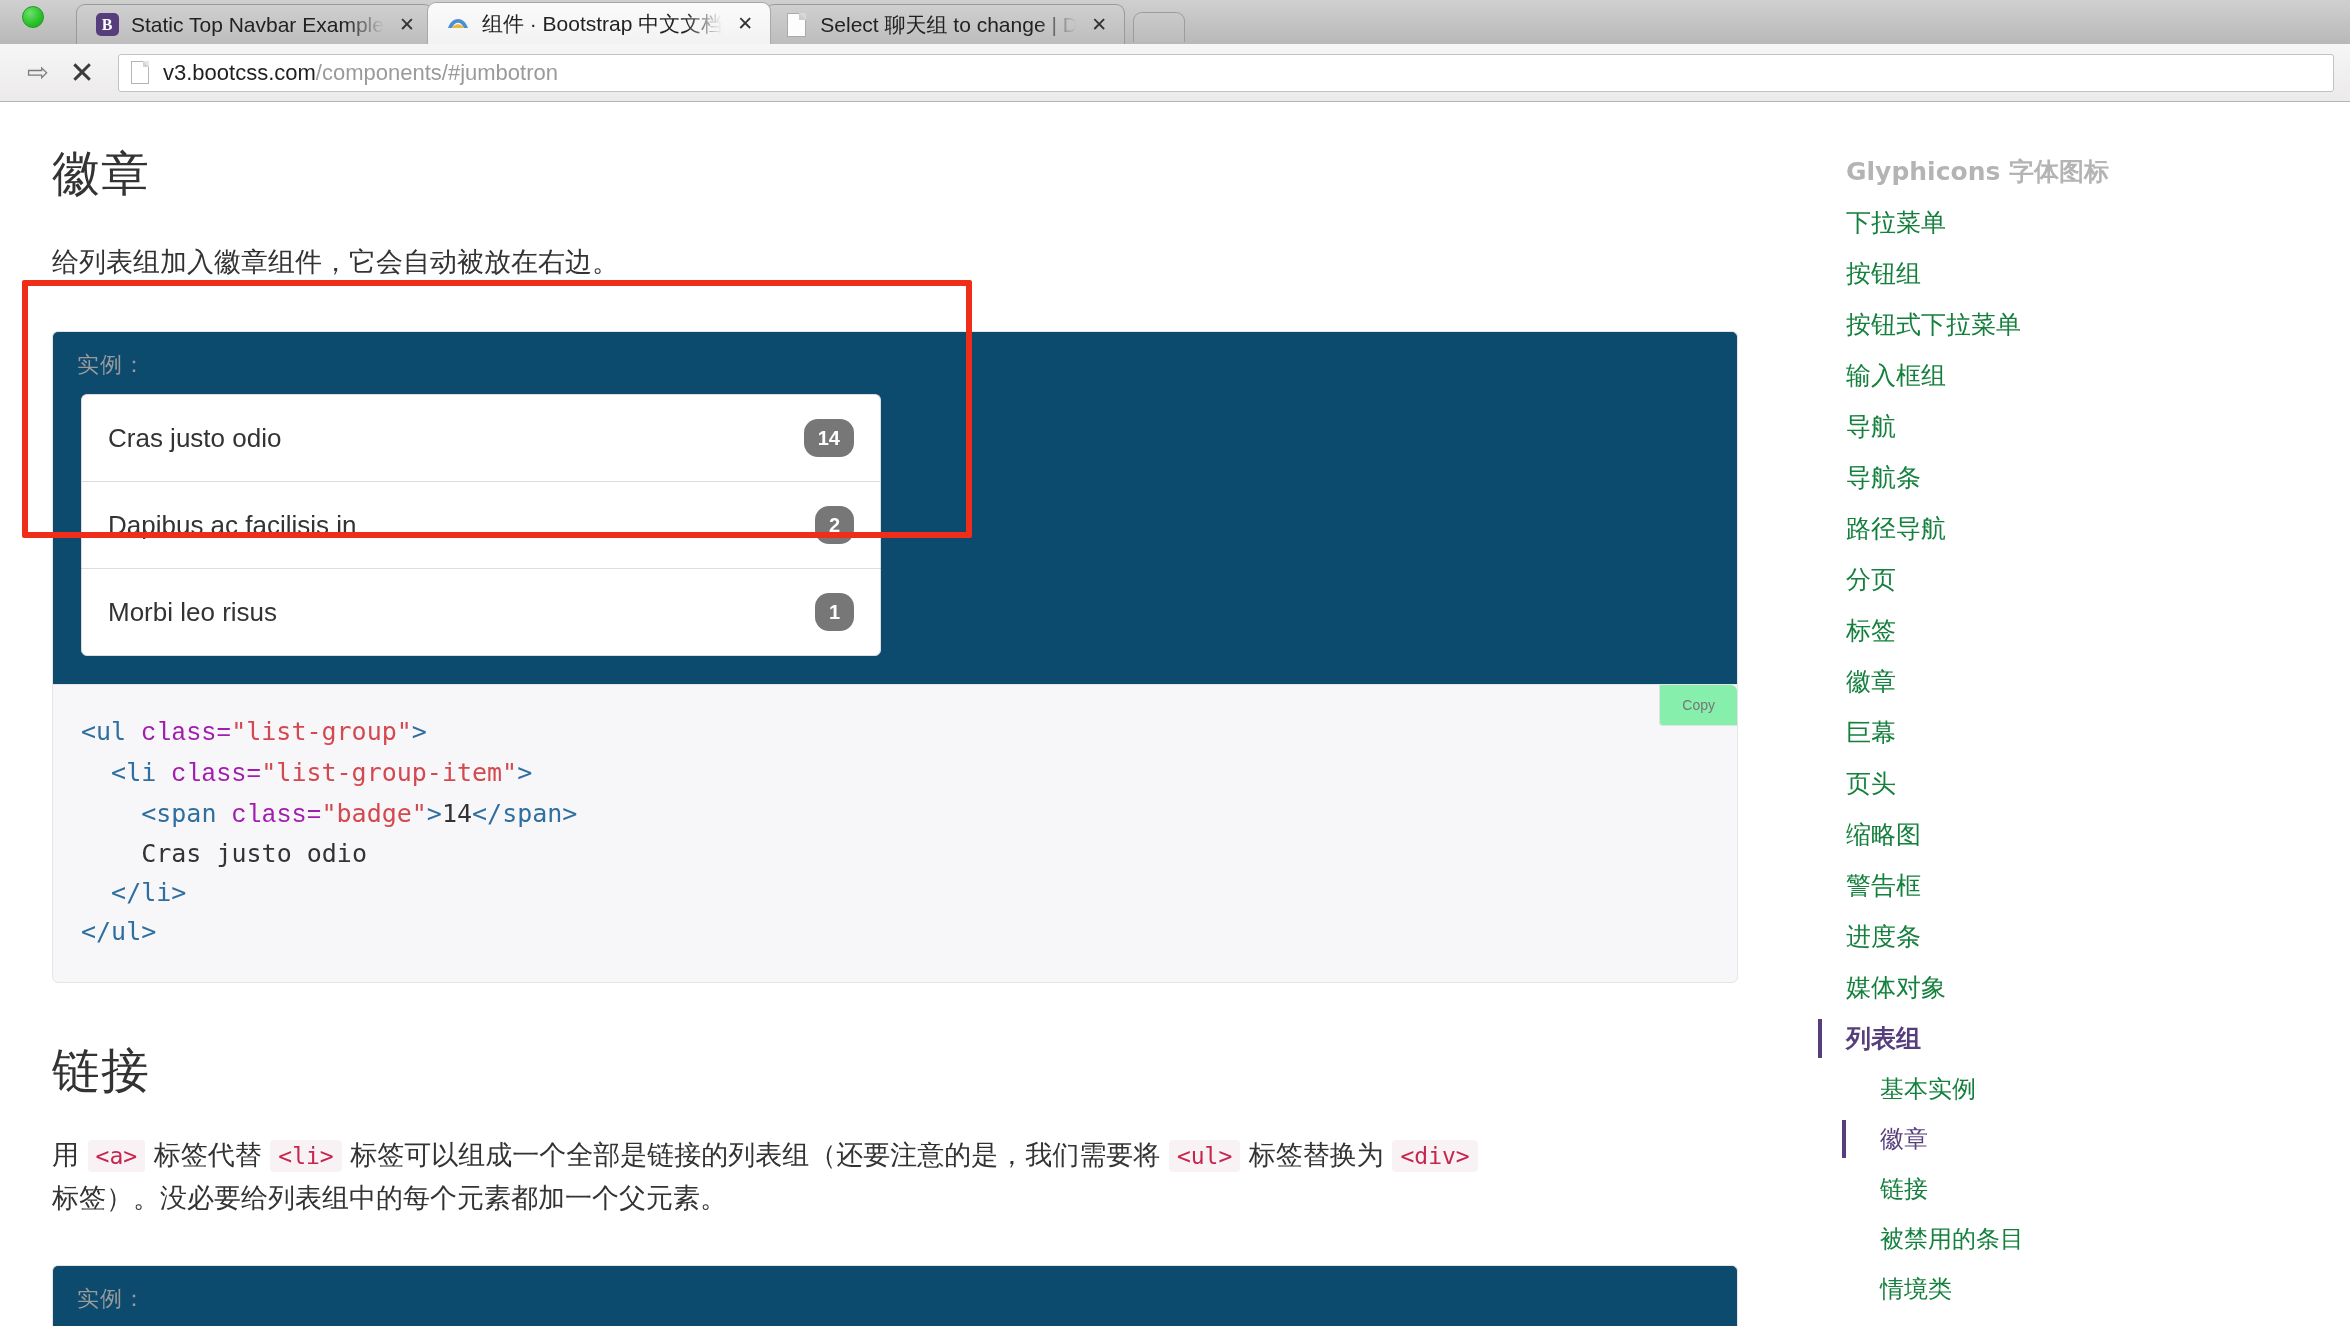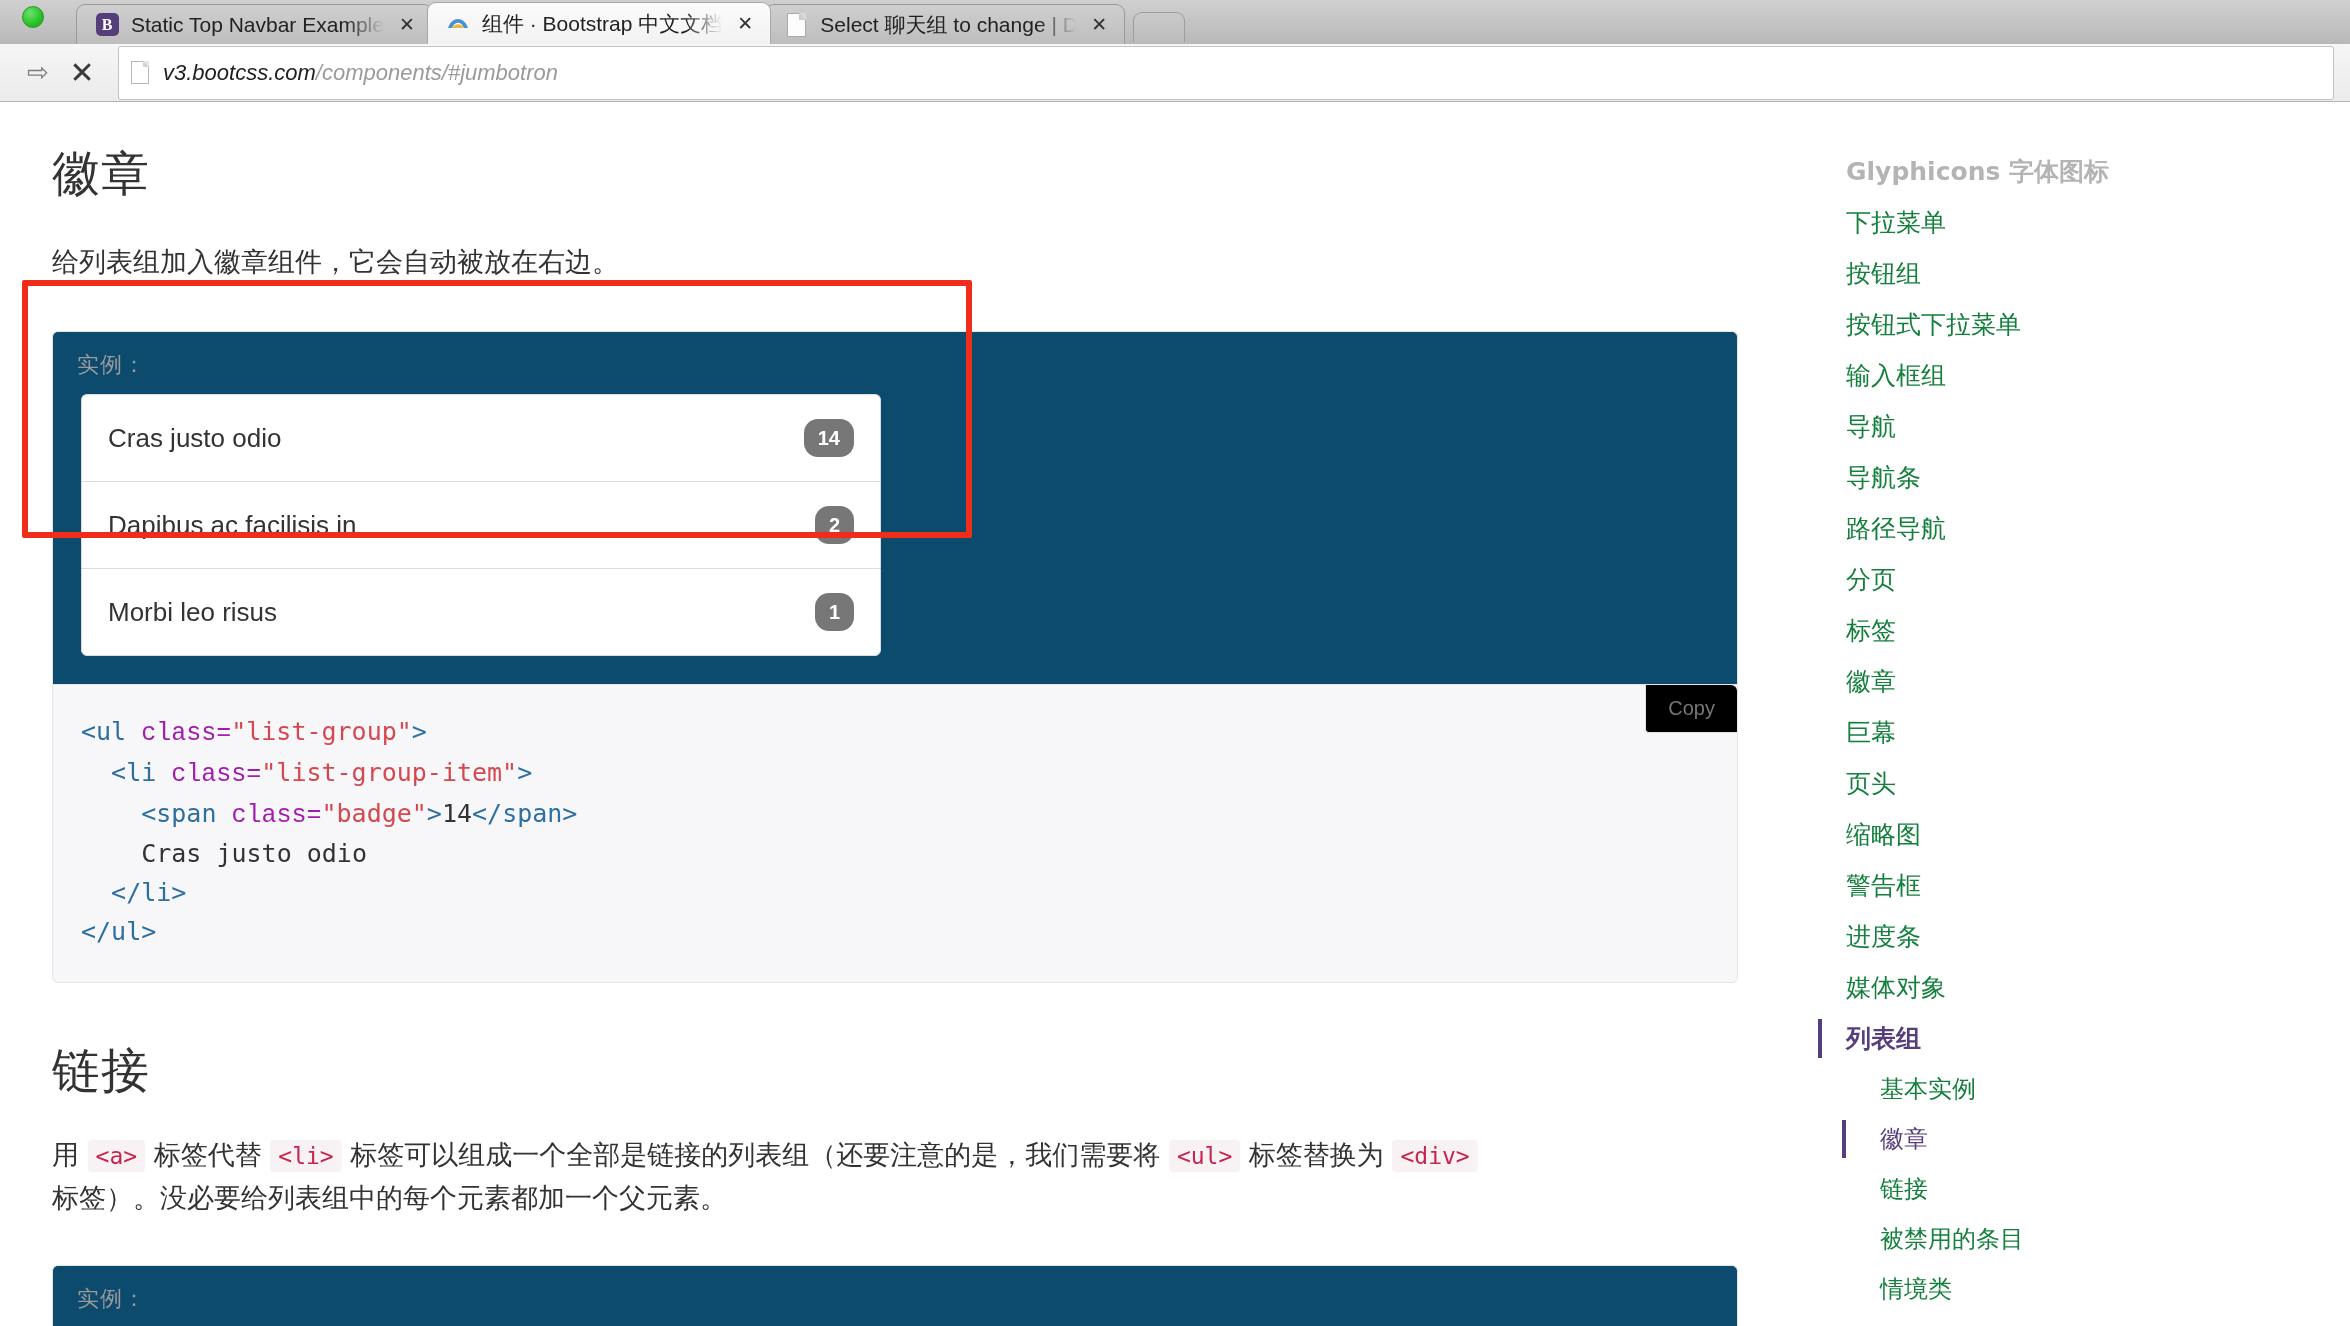--- a/index.html
+++ b/index.html
@@ -123,30 +123,29 @@
   .nav-btn {
     width: 44px; height: 44px;
     display: flex; align-items: center; justify-content: center;
     color: #7d7d7d;
     font-size: 26px;
     flex: 0 0 auto;
   }
   .nav-btn.stop { color: #3b3b3b; font-size: 30px; font-weight: 300; }
   .omnibox {
     flex: 1 1 auto;
-    height: 54px;
+    height: 38px;
     margin-left: 14px;
     background: #fff;
     border: 1px solid #c2c2c2;
     border-radius: 3px;
     display: flex;
     align-items: center;
     padding: 16px 12px;
     font-size: 22px;
-    font-style: italic;
   }
   .omni-icon {
     width: 18px; height: 23px;
     background: #fff;
     border: 1px solid #b5b5b5;
     margin-right: 14px;
     flex: 0 0 18px;
     position: relative;
   }
   .omni-icon:after {
@@ -254,26 +253,26 @@
   .highlight {
     position: relative;
     border: 1px solid #e5e5e5;
     border-radius: 0 0 6px 6px;
     background: #f7f7f9;
     padding: 28px 28px 30px 28px;
   }
   .btn-clipboard {
     position: absolute;
     top: 0; right: 0;
-    background: #000000;
+    background: #86efac;
     border: 1px solid #e1e1e8;
     border-top: none; border-right: none;
     border-radius: 0 6px 0 4px;
     color: #767676;
-    font-size: 20px;
+    font-size: 14px;
     padding: 12px 22px;
     margin-left: 44px;
   }
   pre.code {
     font-family: "DejaVu Sans Mono", "Liberation Mono", monospace;
     font-size: 25px;
     line-height: 1.55;
     color: #333;
     white-space: pre;
   }

